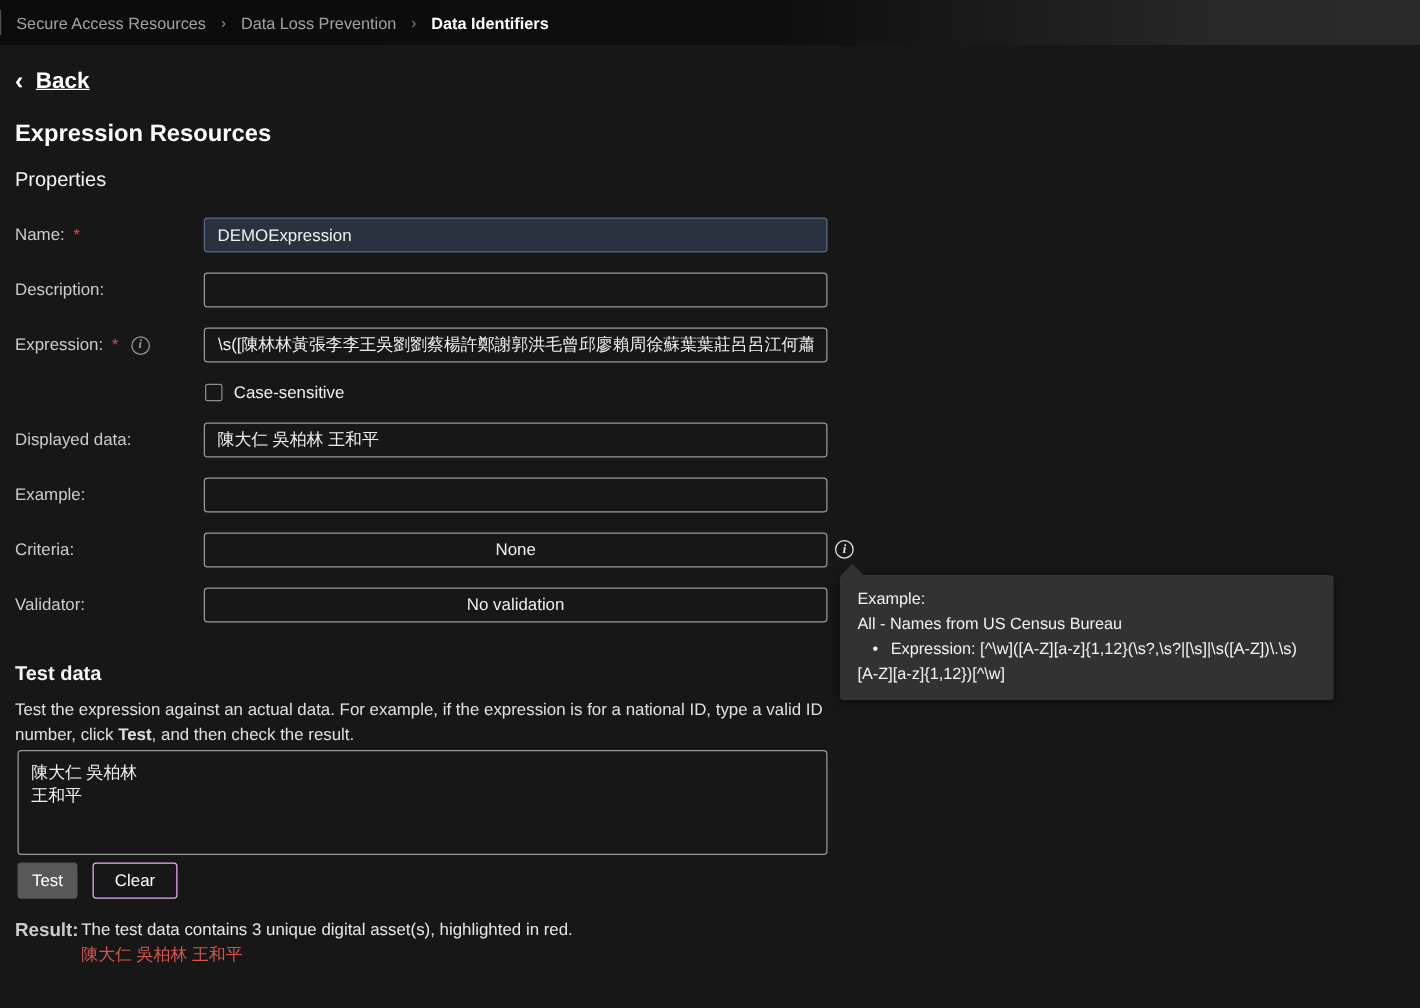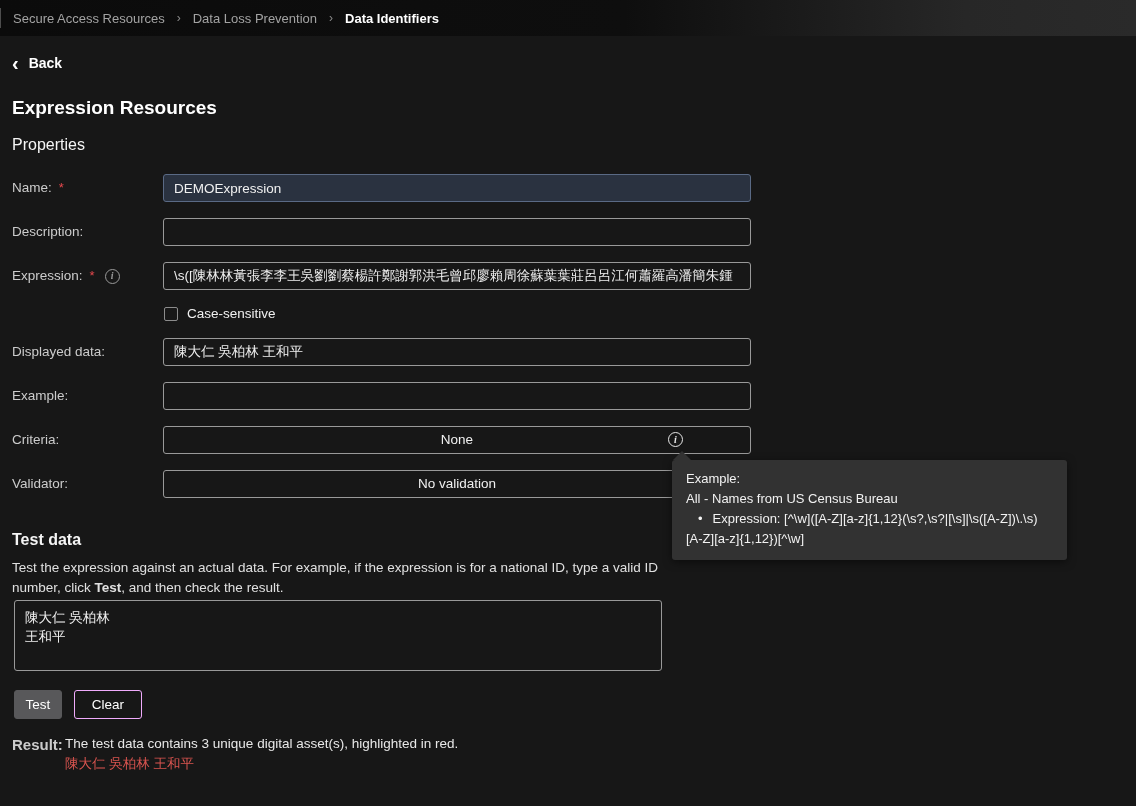--- a/index.html
+++ b/index.html
@@ -29,37 +29,37 @@
   .crumb { color: #a3a3a3; }
   .crumb-sep { color: #8a8a8a; font-size: 12px; }
   .crumb.current { color: #ffffff; font-weight: 600; }
 
   
   .back-row {
     position: absolute; left: 12px; top: 54px;
     display: flex; align-items: center; gap: 10px; cursor: pointer;
   }
   .back-chevron { font-size: 20px; font-weight: 700; color: #ffffff; line-height: 18px; }
-  .back-label { font-size: 14px; font-weight: 600; color: #ffffff; }
+  .back-label { font-size: 18px; font-weight: 600; color: #ffffff; text-decoration: underline; }
 
   
   .page-title { position: absolute; left: 12px; top: 97px; font-size: 19px; font-weight: 600; color: #ffffff; }
   .section-heading { position: absolute; left: 12px; font-size: 16px; font-weight: 400; color: #f5f5f5; }
   .section-heading.properties { top: 136px; }
   .section-heading.testdata { top: 531px; font-weight: 600; }
 
   
   .form-label {
     position: absolute; left: 12px; height: 28px; line-height: 28px;
     font-size: 13.5px; color: #cccccc; white-space: nowrap;
     display: flex; align-items: center; gap: 6px;
   }
   .required-mark { color: #e5484d; font-size: 13px; margin-left: 1px; }
   .field {
-    position: absolute; left: 163px; width: 588px; height: 28px;
+    position: absolute; left: 163px; width: 499px; height: 28px;
     background: transparent; border: 1px solid #999999; border-radius: 3px;
     color: #f0f0f0; font-size: 13.5px; padding: 0 10px;
     font-family: "Liberation Sans", "DejaVu Sans", sans-serif;
     white-space: nowrap; overflow: hidden; outline: none;
   }
   .field.focused { background: #2a3240; border-color: #5a6a85; }
   .select-field {
     display: flex; align-items: center; justify-content: space-between;
     line-height: 26px; cursor: pointer; flex-direction: column;
   }
@@ -100,21 +100,21 @@
   .tooltip-bullet-line { text-indent: 12px; }
   .tooltip-bullet-char { margin-right: 10px; }
 
   
   .test-desc {
     position: absolute; left: 12px; top: 558px; width: 652px;
     font-size: 13.5px; line-height: 20px; color: #e0e0e0;
   }
   .test-desc b { font-weight: 700; }
   .test-textarea {
-    position: absolute; left: 14px; top: 600px; width: 648px; height: 71px;
+    position: absolute; left: 14px; top: 600px; width: 648px; height: 84px;
     background: transparent; border: 1px solid #999999; border-radius: 3px;
     color: #f0f0f0; font-size: 13.5px; line-height: 19px; padding: 7px 10px;
     font-family: "Liberation Sans", "DejaVu Sans", sans-serif;
     resize: none; outline: none;
   }
   .btn {
     position: absolute; top: 690px; height: 29px; border-radius: 3px;
     font-size: 13.5px; color: #ffffff; cursor: pointer;
     font-family: "Liberation Sans", "DejaVu Sans", sans-serif;
     display: inline-flex; align-items: center; justify-content: center;

